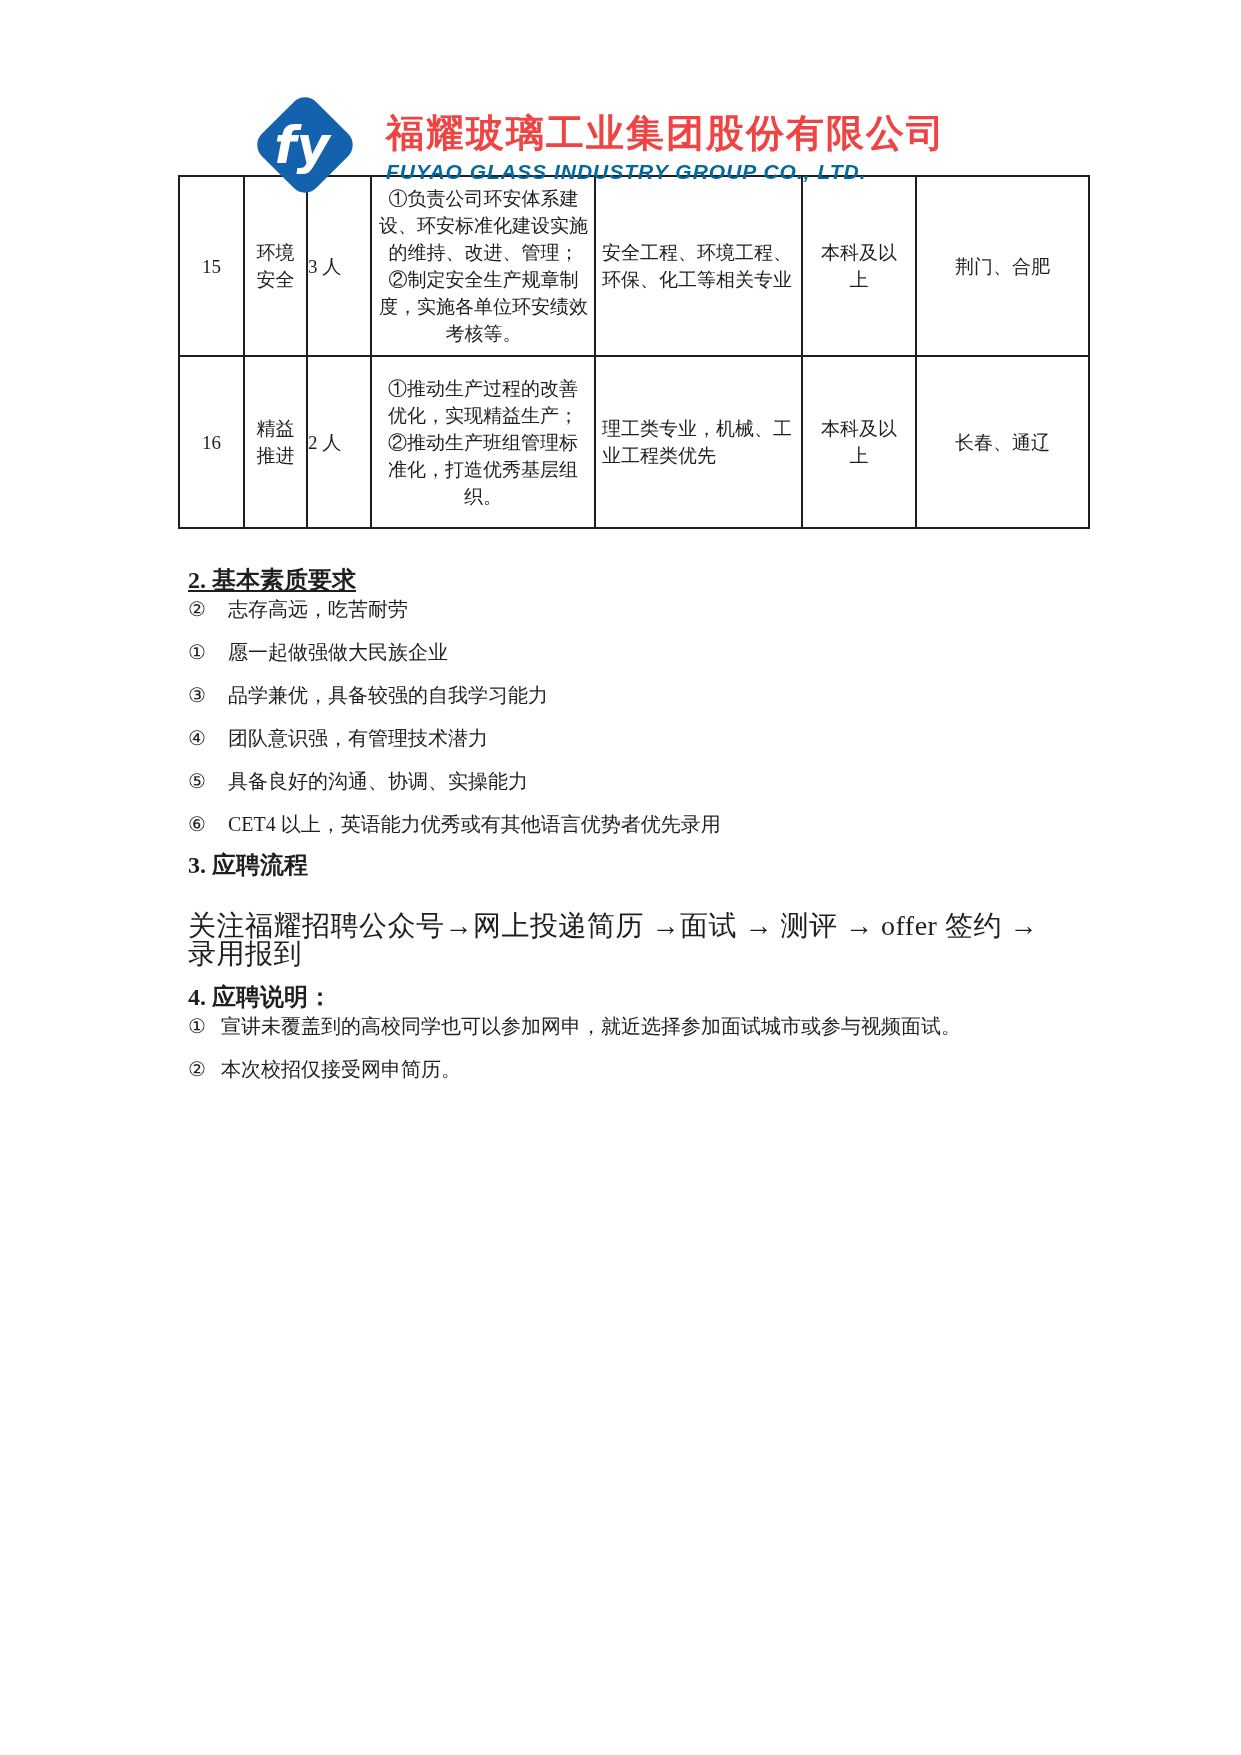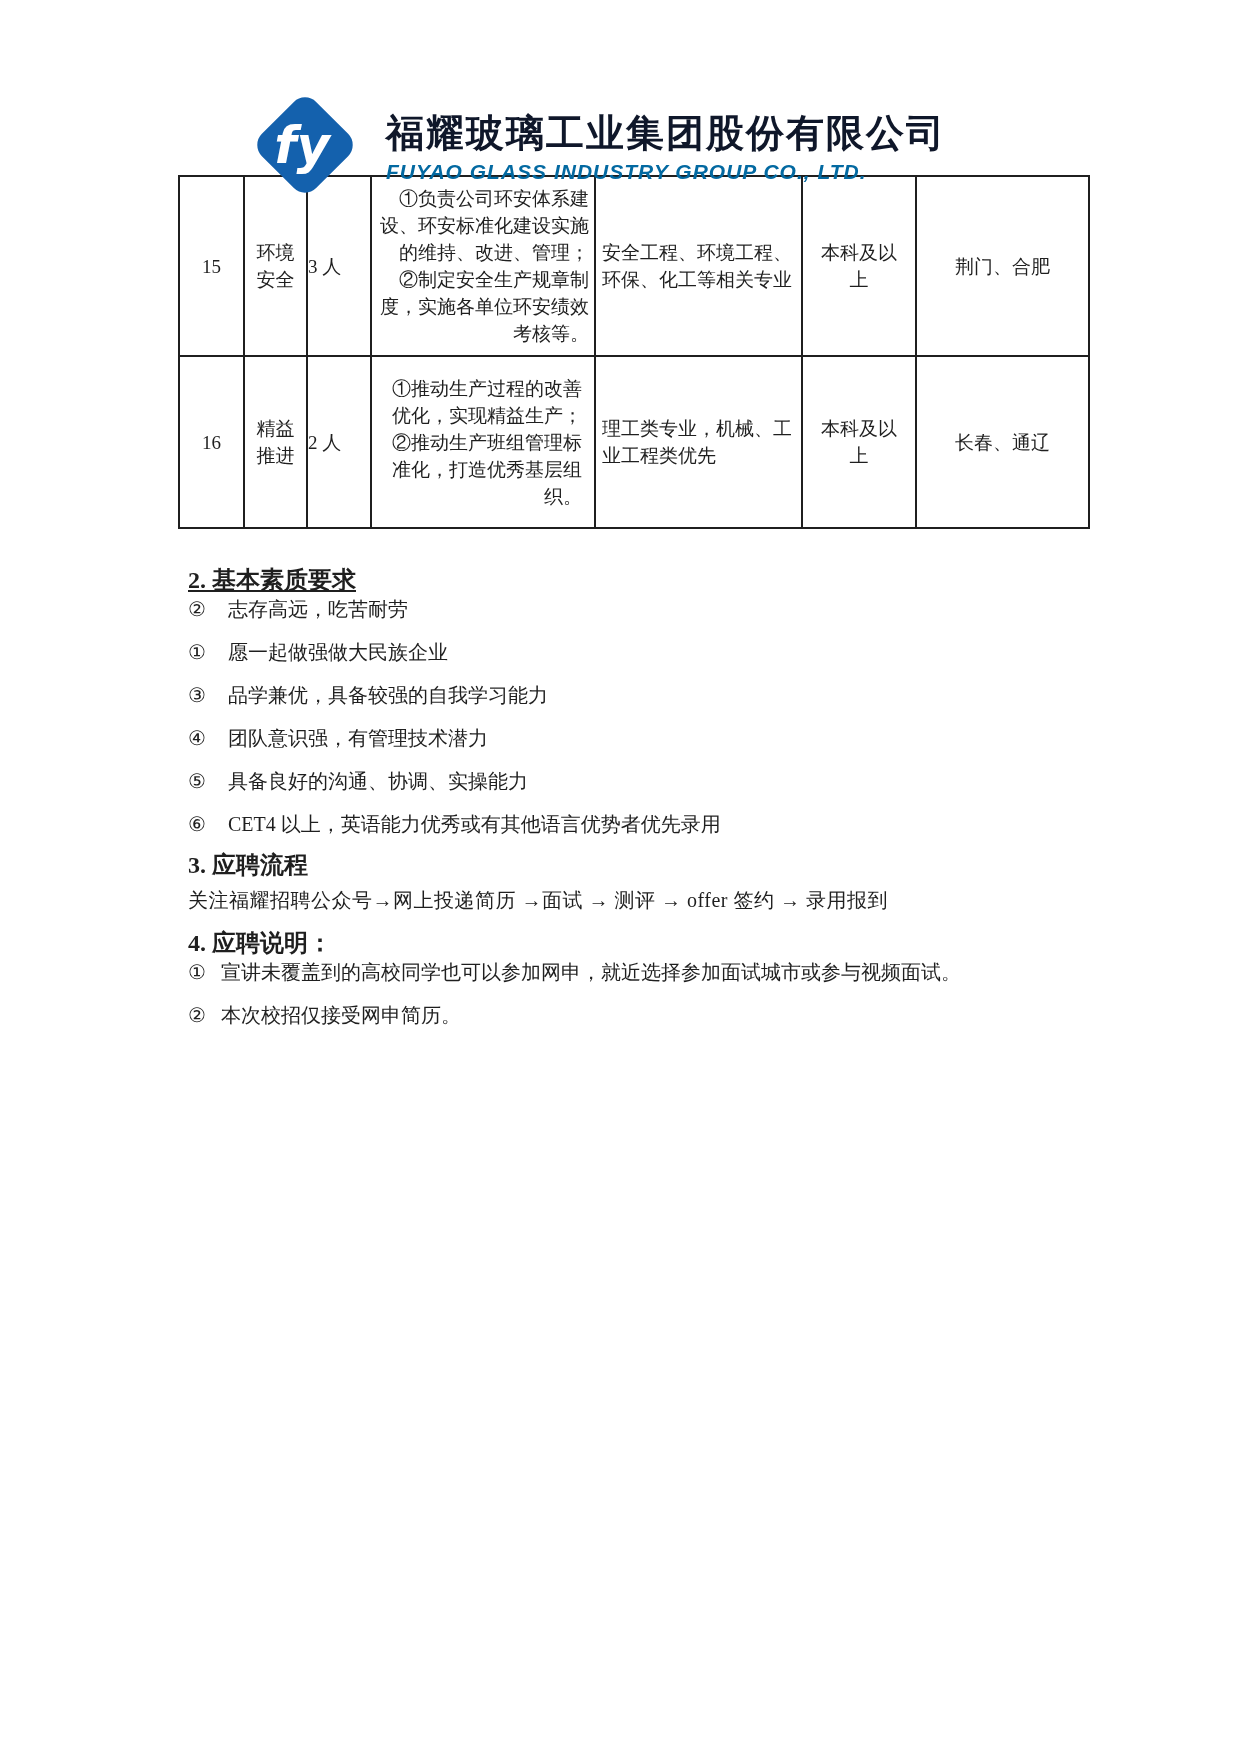--- a/index.html
+++ b/index.html
@@ -13,60 +13,60 @@
     overflow:hidden;
   }
 
   
   .brand { position:absolute; left:246px; top:84px; display:flex; align-items:center; z-index:2; }
   .logo-svg { width:118px; height:122px; flex:0 0 auto; }
   .brand-text { margin-left:22px; padding-top:6px; }
   .brand-zh {
     font-family:"Liberation Sans","DejaVu Sans",sans-serif;
     font-weight:bold; font-size:38px; letter-spacing:2px;
-    color:#0f172a; line-height:1.15; white-space:nowrap;
+    color:#ef4444; line-height:1.15; white-space:nowrap;
   }
   .brand-en {
     font-family:"Liberation Sans","DejaVu Sans",sans-serif;
     font-weight:bold; font-style:italic; font-size:21px; letter-spacing:1px;
     color:#0369a1; margin-top:4px; white-space:nowrap;
   }
 
   
   .job-table {
     position:absolute; left:178px; top:175px; z-index:1;
     width:910px; border-collapse:collapse; table-layout:fixed;
     font-size:19px; line-height:27px; color:#1f1f1f;
   }
   .job-table td { border:2px solid #1f1f1f; vertical-align:middle; }
   .job-table tr.r15 { height:178px; }
   .job-table tr.r16 { height:172px; }
   td.c-idx { text-align:center; }
   td.c-pos { text-align:center; padding:0 9px; }
   td.c-cnt { }
-  td.c-duty { text-align:right; }
+  td.c-duty { text-align:center; }
   tr.r15 td.c-duty { padding:8px 5px 8px 6px; }
   tr.r16 td.c-duty { padding:8px 12px; }
   td.c-major { text-align:left; padding:0 6px; }
   td.c-edu { text-align:center; padding:0 10px; }
   td.c-loc { text-align:center;border-radius:31px; }
 
   
   .sections { position:absolute; left:188px; top:545px; width:860px; z-index:1; }
   .sec-h { font-size:24px; font-weight:bold; line-height:30px; }
   .sec-h.h2 { margin-top:20px;text-decoration:underline; }
   .sec-h.h3 { margin-top:12px; }
   .sec-h.h4 { margin-top:14px; }
   .li { font-size:20px; line-height:28px; }
   .li.first { margin-top:26px; }
   .li + .li { margin-top:15px; }
   .li .mk { display:inline-block; width:40px; }
   .li.note .mk { width:33px; }
   .li.note.first-note { margin-top:0; }
-  .flow { font-size:20px; line-height:28px; margin-top:6px; letter-spacing:0.5px; }
+  .flow { font-size:28px; line-height:28px; margin-top:32px; letter-spacing:0.5px; }
 </style>
 </head>
 <body>
 
 <div class="page">
 
   <div class="brand">
     <svg class="logo-svg" viewBox="0 0 120 124" aria-hidden="true">
       <rect x="21" y="23" width="78" height="78" rx="16" transform="rotate(45 60 62)" fill="#1461AD"></rect>
       <text x="57" y="80" text-anchor="middle" font-family="DejaVu Sans, Liberation Sans, sans-serif" font-size="52" font-style="italic" font-weight="bold" fill="#ffffff">fy</text>

